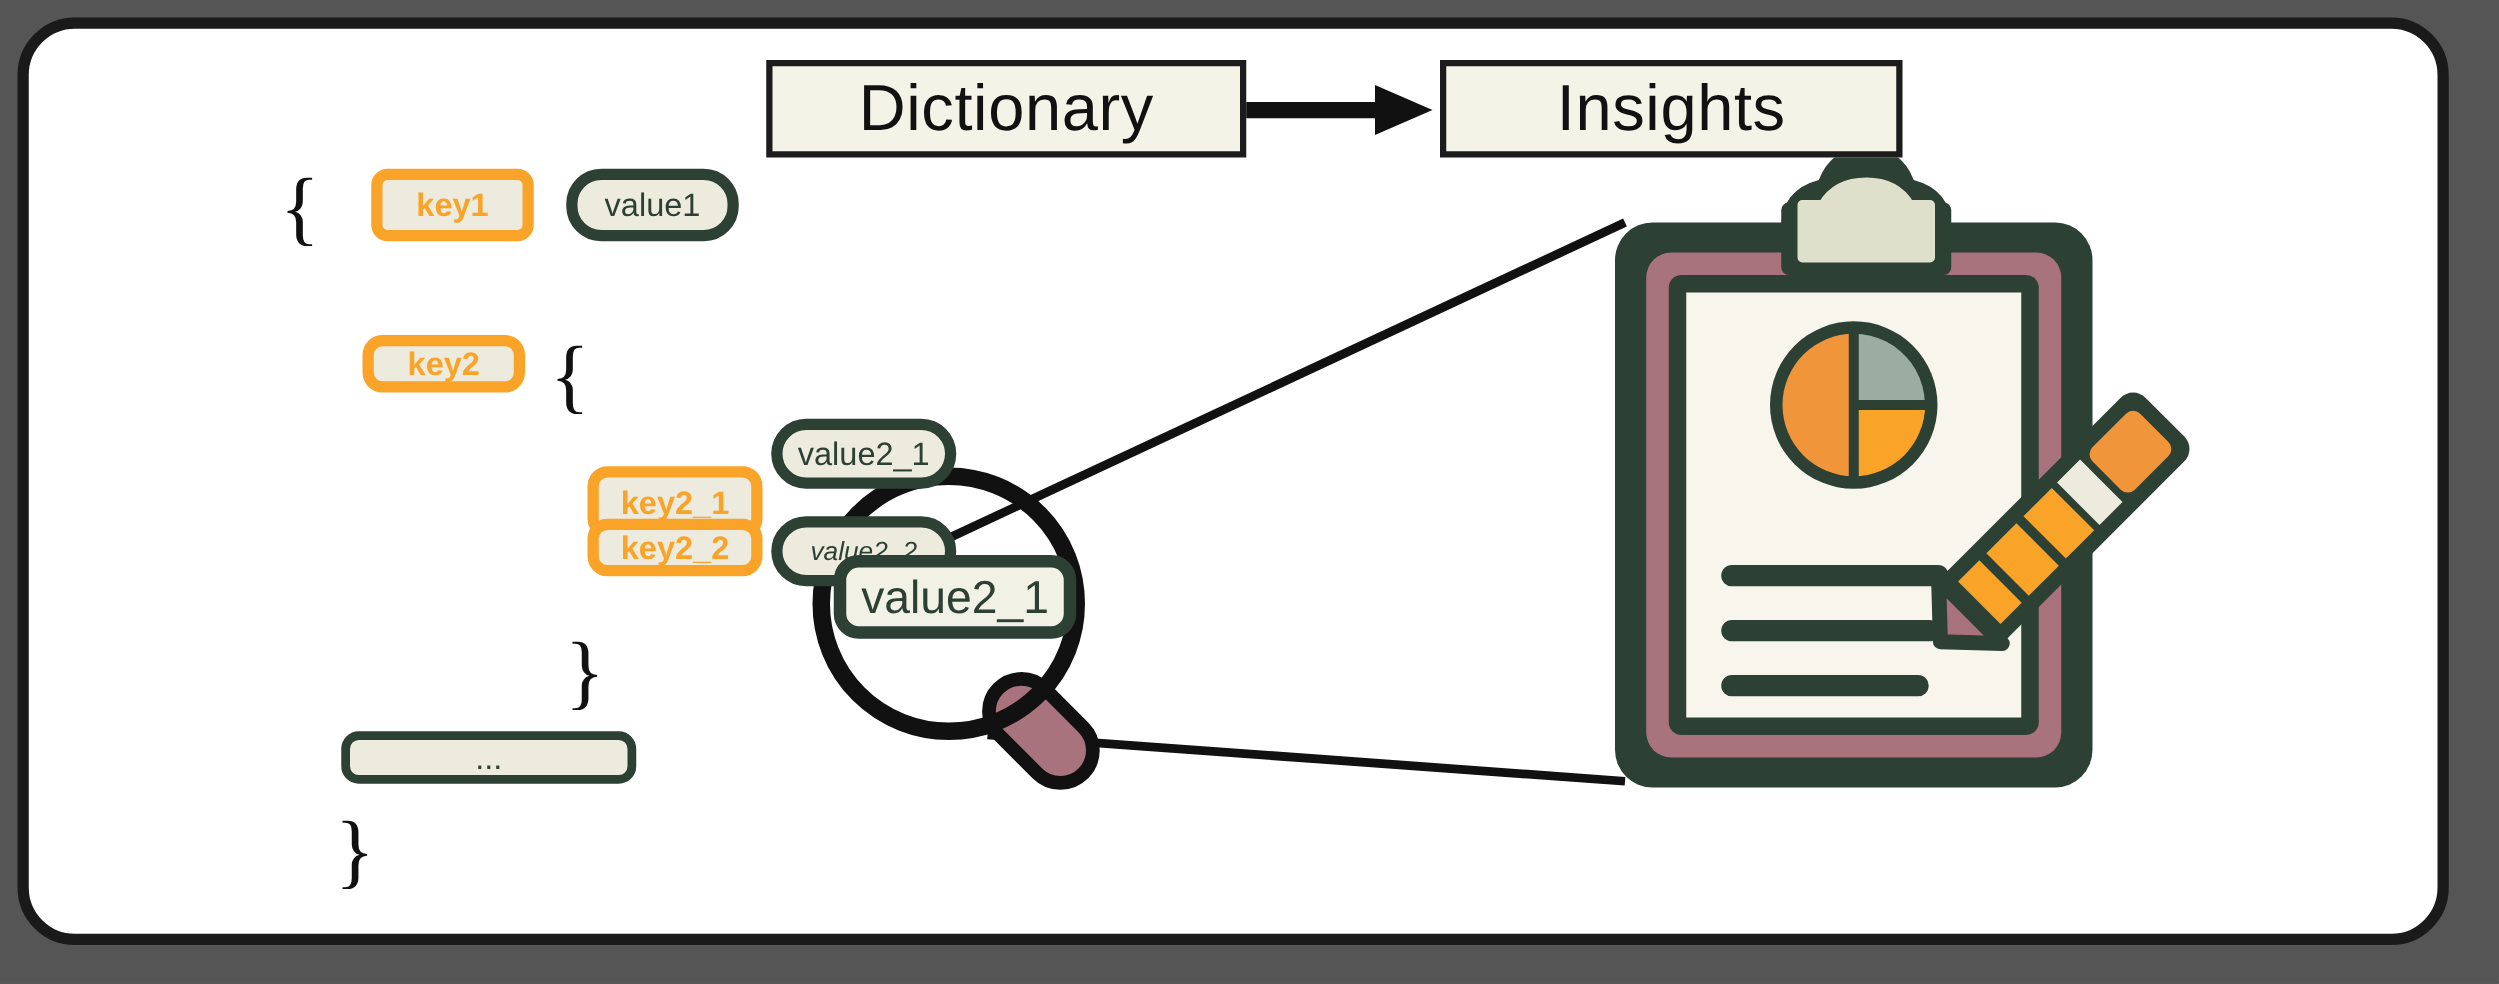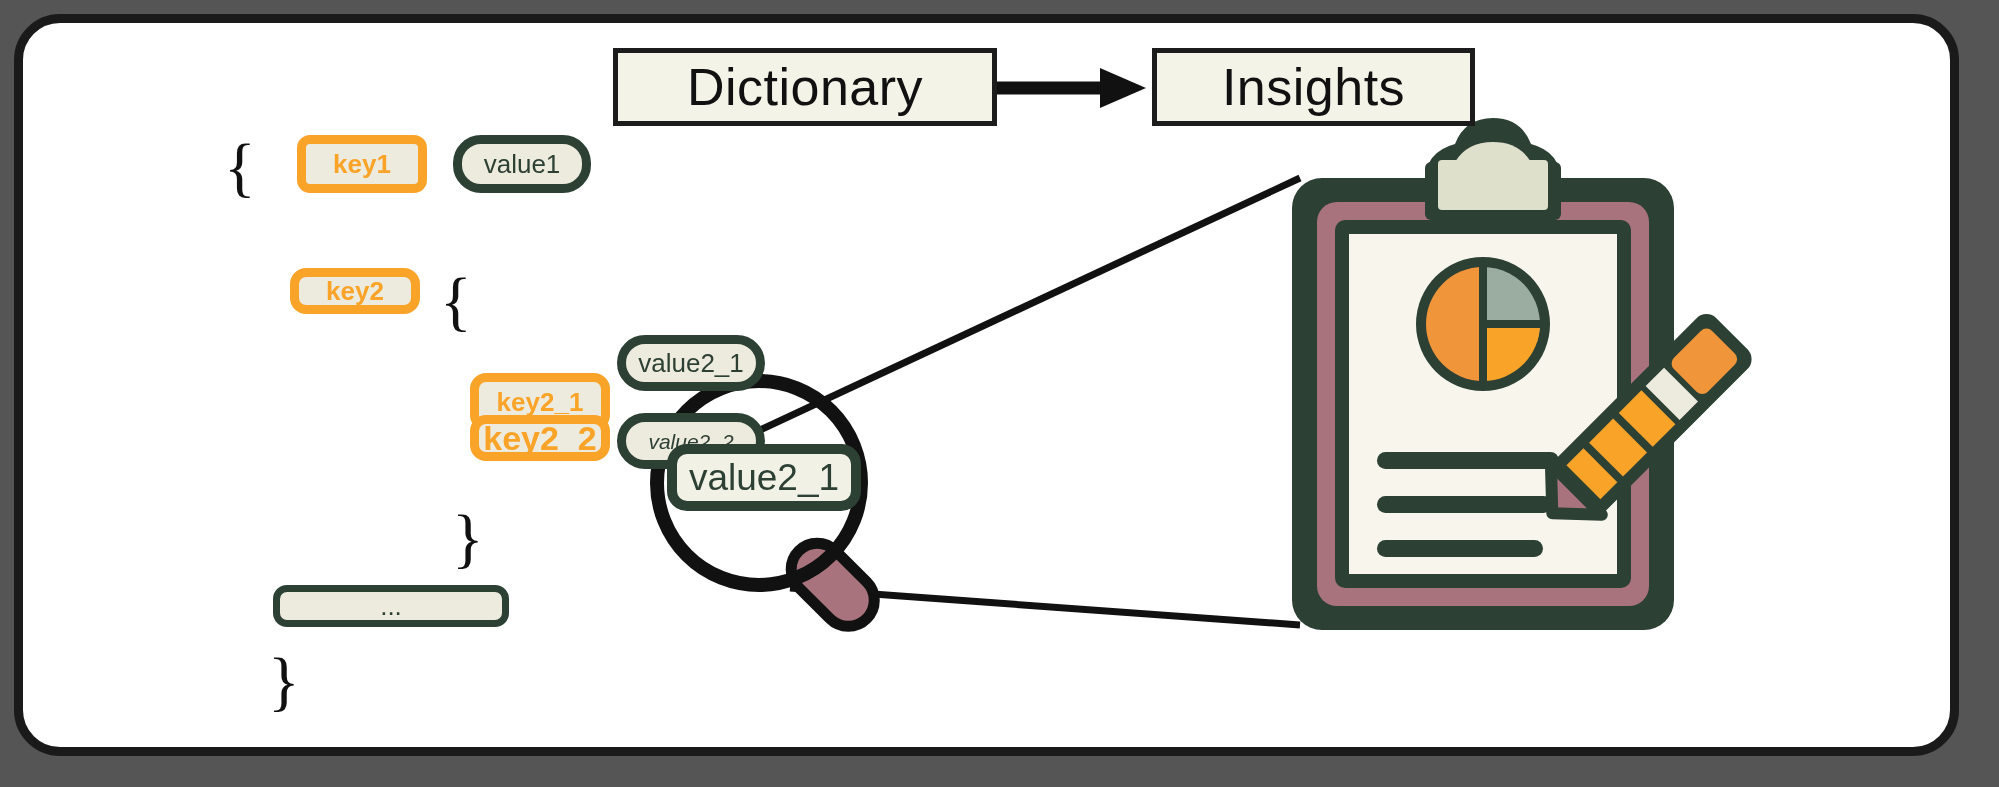--- a/index.html
+++ b/index.html
@@ -49,21 +49,21 @@
     justify-content: center;
     box-sizing: border-box;
   }
   .hdr-box span {
     font-size: 52px;
     color: #111111;
     letter-spacing: 0.5px;
     line-height: 1;
   }
   #box-dictionary { left: 613px; top: 48px; width: 384px; height: 78px; }
-  #box-insights  { left: 1152px; top: 48px; width: 323px; height: 78px; }
+  #box-insights  { left: 1152px; top: 48px; width: 370px; height: 78px; }
 
   
   .pill {
     position: absolute;
     display: flex;
     align-items: center;
     justify-content: center;
     background: #edeade;
     box-sizing: border-box;
     line-height: 1;
@@ -78,21 +78,21 @@
     border-radius: 28px;
     color: #2d4034;
   }
   .pill span { white-space: nowrap; }
 
   #pill-key1     { left: 297px;  top: 135px; width: 130px; height: 58px; font-size: 26px; font-weight: bold; border-radius: 13px; }
   #pill-value1   { left: 453px;  top: 135px; width: 138px; height: 58px; font-size: 26px; }
   #pill-key2     { left: 290px;  top: 268px; width: 130px; height: 46px; font-size: 26px; font-weight: bold; }
   #pill-key2-1   { left: 470px;  top: 337px; width: 140px; height: 58px; font-size: 26px; font-weight: bold; margin-top: 36px; }
   #pill-value2-1 { left: 617px;  top: 335px; width: 148px; height: 56px; font-size: 26px; }
-  #pill-key2-2   { left: 470px;  top: 415px; width: 140px; height: 46px; font-size: 34px; font-weight: bold; }
+  #pill-key2-2   { left: 470px;  top: 415px; width: 140px; height: 46px; font-size: 26px; font-weight: bold; }
   #pill-value2-2 { left: 617px;  top: 413px; width: 148px; height: 56px; font-size: 21px; font-style: italic; }
   #pill-ellipsis { left: 273px;  top: 585px; width: 236px; height: 42px; font-size: 26px; border-width: 7px; border-radius: 14px; }
 
   
   .brace {
     position: absolute;
     color: #111111;
     font-size: 66px;
     font-family: "Liberation Serif", serif;
     line-height: 1;

